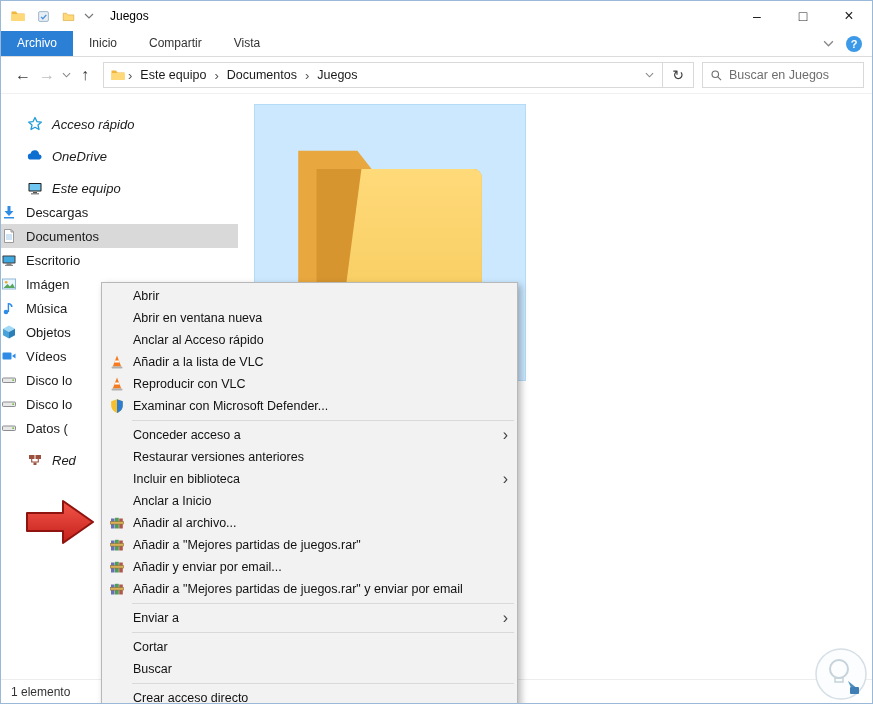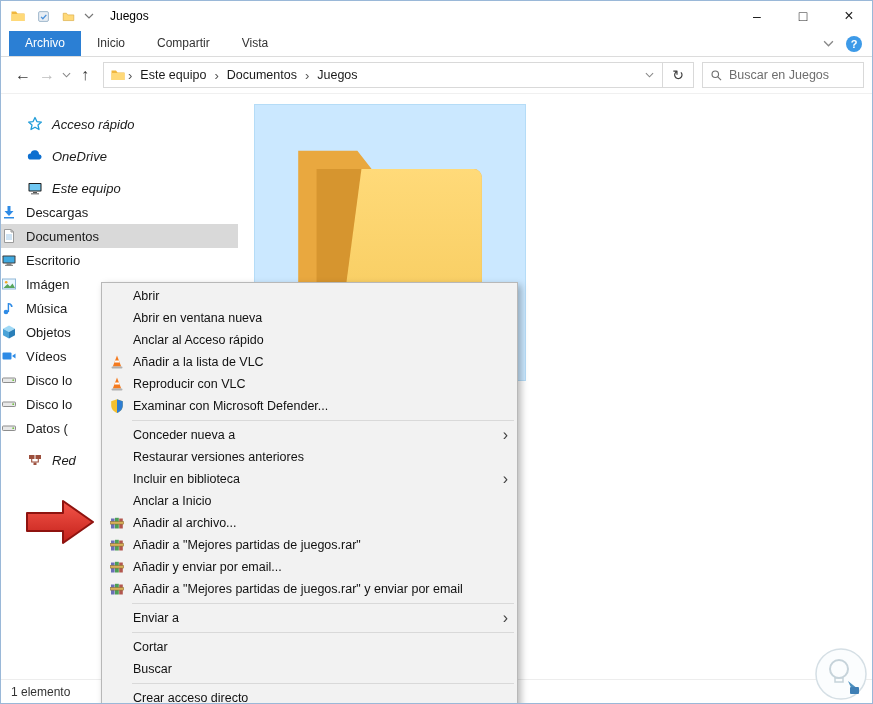--- a/index.html
+++ b/index.html
@@ -13,21 +13,21 @@
   .ticon{width:18px;height:16px;display:flex;align-items:center;justify-content:center;}
   .ticon svg{width:16px;height:16px;}
   .ticon.small svg{width:13px;height:13px;}
   .qchev{color:#666;line-height:0;}
   .title{margin-left:16px;font-size:12px;color:#000;}
   .win-controls{margin-left:auto;display:flex;height:100%;}
   .wc{width:46px;height:100%;display:flex;align-items:center;justify-content:center;font-size:14px;color:#222;cursor:default;}
   .wc.close{font-size:16px;}
 
   
-  .ribbon{height:26px;display:flex;align-items:stretch;border-bottom:1px solid #dcdcdc;padding-left:8px;}
+  .ribbon{height:26px;display:flex;align-items:stretch;border-bottom:1px solid #dcdcdc;}
   .tabs{display:flex;}
   .rtab{padding:5px 16px 4px 16px;font-size:12px;color:#333;}
   .rtab.active{background:var(--accent,#2b7fd4);color:#fff;}
   .ribbon-right{margin-left:auto;display:flex;align-items:center;gap:12px;padding-right:10px;}
   .help-circle{width:16px;height:16px;border-radius:50%;background:#3d9ae8;color:#fff;font-size:11px;font-weight:bold;display:flex;align-items:center;justify-content:center;}
 
   
   .address-row{height:37px;display:flex;align-items:center;padding:0 8px 0 10px;border-bottom:1px solid #f0f0f0;}
   .nav-btn{width:24px;text-align:center;font-size:16px;color:#3a3a3a;line-height:1;}
   .nav-btn.disabled{color:#bdbdbd;}
@@ -372,21 +372,21 @@
           <svg viewBox="0 0 16 16">
             <path d="M8 1.2 13.8 3.2 V7.6 C13.8 11.4 11.2 13.9 8 15 5 13.9 2.2 11.4 2.2 7.6 V3.2 Z" fill="#f4c02f"></path>
             <path d="M8 1.2 13.8 3.2 V7.6 C13.8 11.4 11.2 13.9 8 15 Z" fill="#2e7dd2"></path>
           </svg>
         </span>
         <span class="mlabel">Examinar con Microsoft Defender...</span>
       </div>
       <div class="menu-sep"></div>
       <div class="menu-item">
         <span class="micon"></span>
-        <span class="mlabel">Conceder nueva a</span>
+        <span class="mlabel">Conceder acceso a</span>
         <span class="marrow">›</span>
       </div>
       <div class="menu-item">
         <span class="micon"></span>
         <span class="mlabel">Restaurar versiones anteriores</span>
       </div>
       <div class="menu-item">
         <span class="micon"></span>
         <span class="mlabel">Incluir en biblioteca</span>
         <span class="marrow">›</span>

